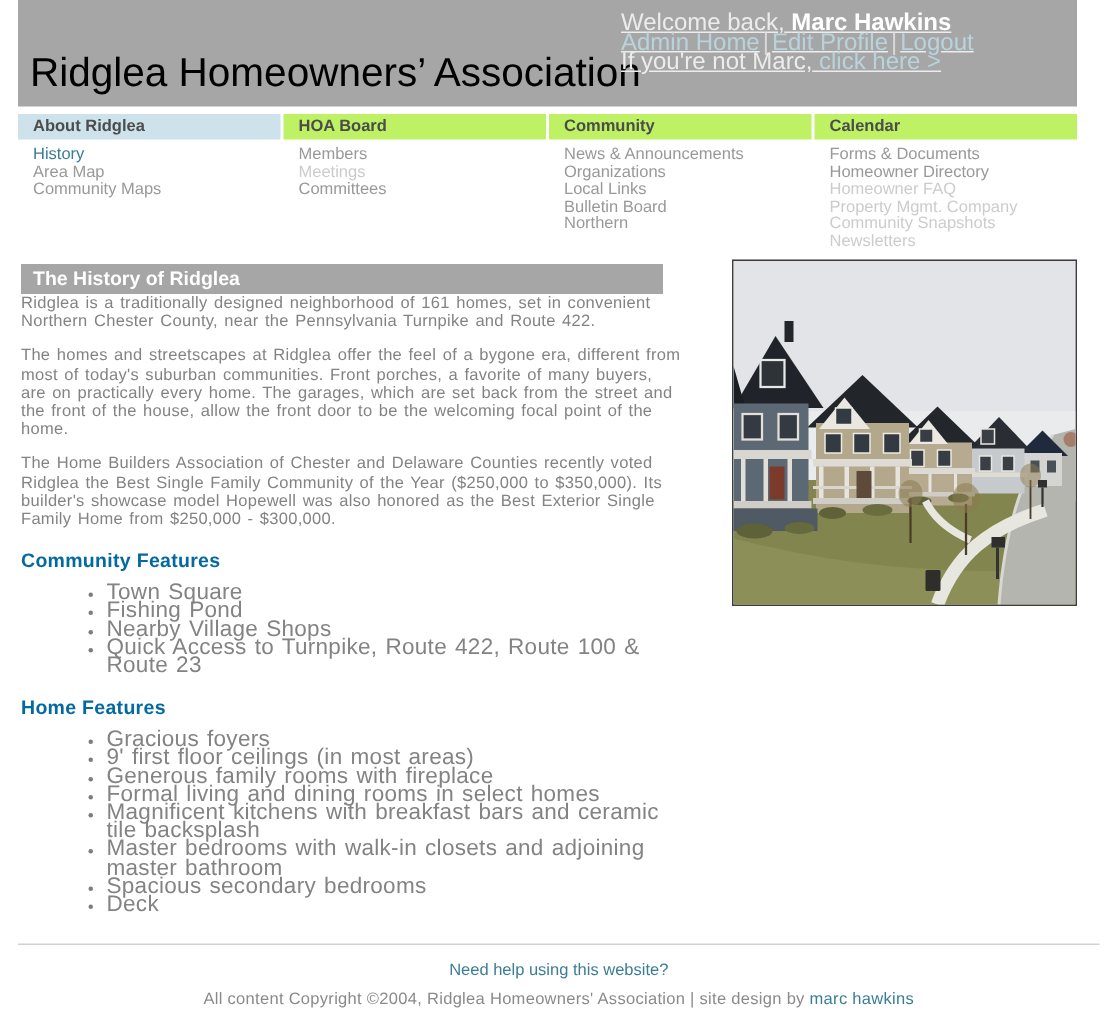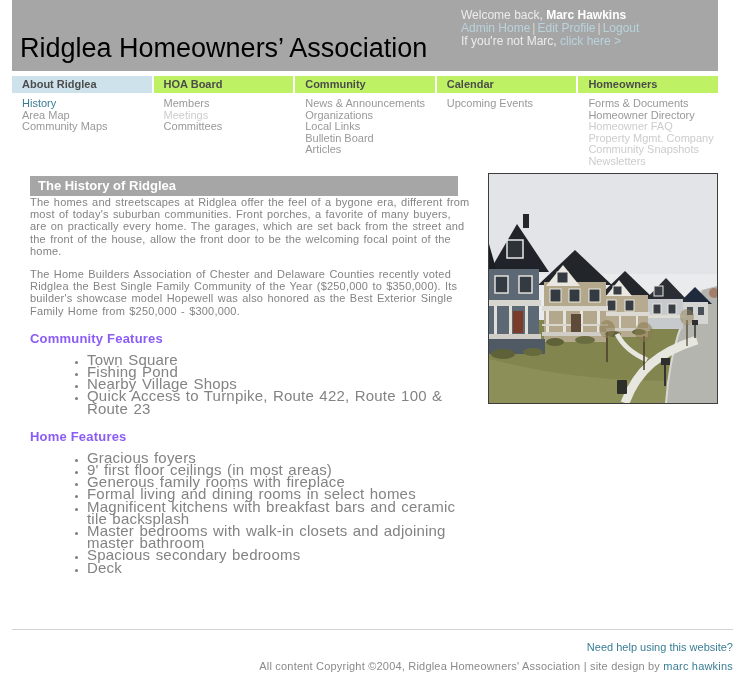--- a/index.html
+++ b/index.html
@@ -11,21 +11,21 @@
   }
   a { text-decoration: none; cursor: pointer; }
   .page { margin-left: 12px; width: 706px; }
 
   
   .header { position: relative; height: 71px; background: #a6a6a6; }
   .site-title {
     position: absolute; left: 8px; top: 33px;
     font-size: 27px; font-weight: normal; color: #000000; letter-spacing: 0;
   }
-  .user-block { position: absolute; left: 449px; top: 9px; font-size: 12px; line-height: 13px; color: #ececec; }
+  .user-block { position: absolute; left: 402px; top: 9px; font-size: 16px; line-height: 13px; color: #ececec; text-decoration: underline; }
   .user-block .uname { font-weight: bold; color: #ffffff; }
   .user-block a { color: #b9d3dd; }
   .user-block .sep { color: #d9d9d9; padding: 0 2px; }
   .switch-line { margin-top: 0; }
 
   
   .tabs { display: flex; gap: 2px; margin-top: 5px; height: 17px; }
   .tab {
     flex: 1; background: #bef264; color: #4c4c4c;
     font-size: 11px; font-weight: bold; line-height: 17px; padding-left: 10px;
@@ -35,46 +35,46 @@
 
   
   .subnav { display: flex; gap: 2px; padding-top: 5px; height: 83px; }
   .subcol { flex: 1; padding-left: 10px; }
   .subcol a { display: block; font-size: 11px; line-height: 11.5px; color: #999999; white-space: nowrap; }
   .subcol a[data-state="active"] { color: #3a7d95; }
   .subcol a[data-state="disabled"] { color: #cccccc; cursor: default; }
 
   
   .content { position: relative; min-height: 451px; }
-  .left-col { margin-left: 18px; width: 440px; }
+  .left-col { margin-left: 2px; width: 440px; }
   .page-title-bar {
     width: 428px; height: 20px; line-height: 20px; padding-left: 8px;
     background: #a6a6a6; color: #ffffff; font-size: 13px; font-weight: bold;
   }
   h2.section-heading { font-size: 13px; color: #5d5e60; margin: 14px 0 10px; letter-spacing: .2px; }
   .left-col p {
     font-size: 11px; line-height: 12.2px; color: #838383;
     margin: 0 0 11px; letter-spacing: .2px; word-spacing: 1px; width: 440px;
   }
-  h3.feature-heading { font-size: 13px; color: #8b5cf6; margin: 14px 0 8px; letter-spacing: .2px; }
+  h3.feature-heading { font-size: 13px; color: #0369a1; margin: 14px 0 8px; letter-spacing: .2px; }
   ul.feature-list { margin: 0 0 12px; padding-left: 57px; }
   ul.feature-list li {
     font-size: 15px; line-height: 12.2px; color: #838383;
     letter-spacing: .2px; word-spacing: 1px; list-style: disc;
   }
   ul.feature-list li::marker { color: #7d7d7d; font-size: 9px; }
 
   .photo {
     position: absolute; left: 476px; top: -3px;
     width: 230px; height: 231px; border: 1px solid #3d3d3d; background: #e3e4e7;
   }
   .photo svg { display: block; }
 
   
-  .footer { width: 721px; border-top: 1px solid #d2d2d2; margin-top: 2px; padding-top: 7px; text-align: right; }
+  .footer { width: 721px; border-top: 1px solid #d2d2d2; margin-top: 2px; padding-top: 7px; text-align: center; }
   .footer a { color: #3a7d95; font-size: 11px; }
   .copyright { margin-top: 5px; font-size: 11px; color: #8a8a8a; letter-spacing: .2px; }
 </style>
 </head>
 <body>
 
 <div class="page">
 
   <div class="header">
     <div class="site-title">Ridglea Homeowners’ Association</div>
@@ -91,57 +91,54 @@
         <a>click here &gt;</a>
       </div>
     </div>
   </div>
 
   <div class="tabs">
     <div class="tab active">About Ridglea</div>
     <div class="tab">HOA Board</div>
     <div class="tab">Community</div>
     <div class="tab">Calendar</div>
-    <div class="tab">Homeowners</div>
   </div>
 
   <div class="subnav">
     <div class="subcol">
       <a data-state="active">History</a>
       <a data-state="normal">Area Map</a>
       <a data-state="normal">Community Maps</a>
     </div>
     <div class="subcol">
       <a data-state="normal">Members</a>
       <a data-state="disabled">Meetings</a>
       <a data-state="normal">Committees</a>
     </div>
     <div class="subcol">
       <a data-state="normal">News &amp; Announcements</a>
       <a data-state="normal">Organizations</a>
       <a data-state="normal">Local Links</a>
       <a data-state="normal">Bulletin Board</a>
-      <a data-state="normal">Articles</a>
-    </div>
-    <div class="subcol">
-      <a data-state="normal">Upcoming Events</a>
+      <a data-state="normal">Northern</a>
     </div>
     <div class="subcol">
       <a data-state="normal">Forms &amp; Documents</a>
       <a data-state="normal">Homeowner Directory</a>
       <a data-state="disabled">Homeowner FAQ</a>
       <a data-state="disabled">Property Mgmt. Company</a>
       <a data-state="disabled">Community Snapshots</a>
       <a data-state="disabled">Newsletters</a>
     </div>
   </div>
 
   <div class="content">
     <div class="left-col">
       <div class="page-title-bar">The History of Ridglea</div>
+      <p>Ridglea is a traditionally designed neighborhood of 161 homes, set in convenient Northern Chester County, near the Pennsylvania Turnpike and Route 422.</p>
       <p>The homes and streetscapes at Ridglea offer the feel of a bygone era, different from most of today's suburban communities. Front porches, a favorite of many buyers, are on practically every home. The garages, which are set back from the street and the front of the house, allow the front door to be the welcoming focal point of the home.</p>
       <p>The Home Builders Association of Chester and Delaware Counties recently voted Ridglea the Best Single Family Community of the Year ($250,000 to $350,000). Its builder's showcase model Hopewell was also honored as the Best Exterior Single Family Home from $250,000 - $300,000.</p>
 
       <h3 class="feature-heading">Community Features</h3>
       <ul class="feature-list">
         <li>Town Square</li>
         <li>Fishing Pond</li>
         <li>Nearby Village Shops</li>
         <li>Quick Access to Turnpike, Route 422, Route 100 &amp; Route 23</li>
       </ul>

